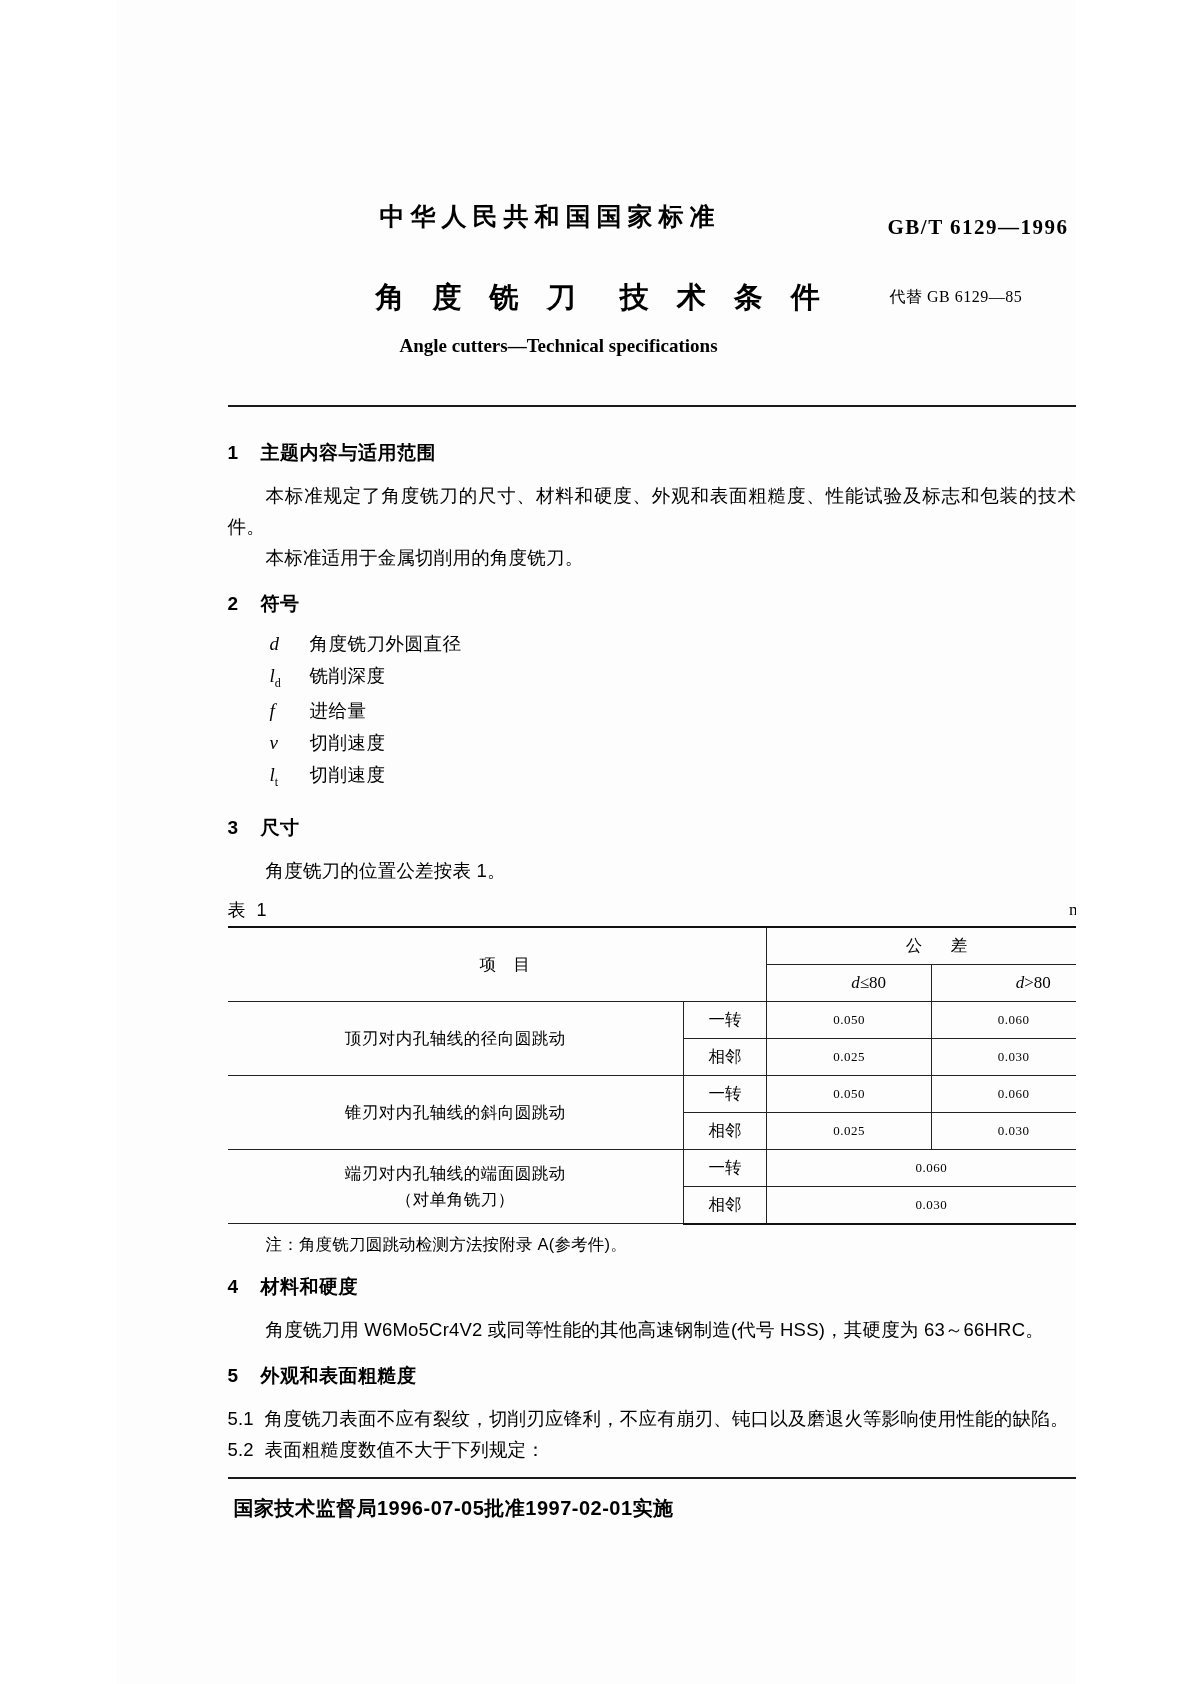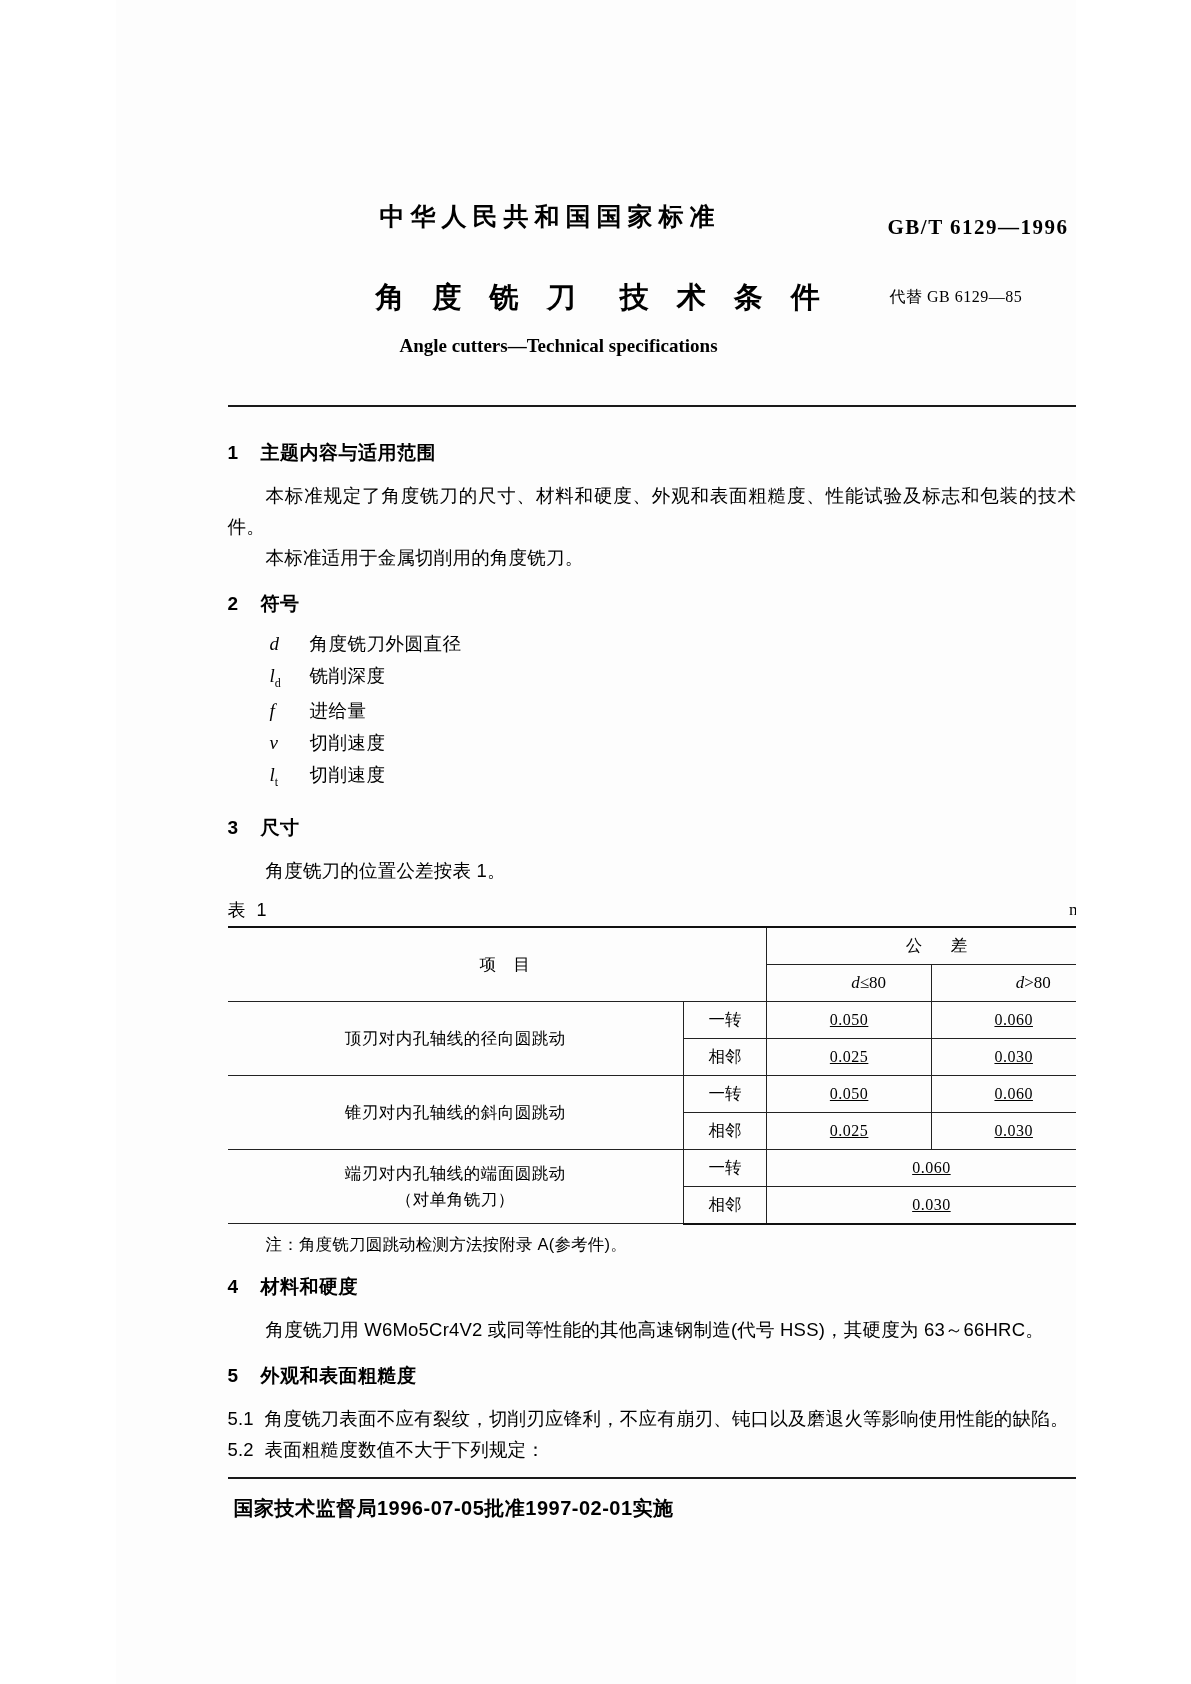--- a/index.html
+++ b/index.html
@@ -178,23 +178,22 @@
   table.spec tr.last-row td { border-bottom: 2.5px solid #111; }
   table.spec td.no-l { border-left: none; margin-top: 8px; }
   table.spec td.no-r { border-right: none; }
   table.spec td.item {
     text-align: center;
     letter-spacing: 0.5px;
     line-height: 26px;
   }
   table.spec td.num {
     font-family: "Liberation Serif", "DejaVu Serif", serif;
-    font-size: 16px;
-    letter-spacing: 0.5px;
-    text-decoration: underline;
+    font-size: 13px;
+    letter-spacing: 0.5px;
   }
   table.spec td.dcol {
     font-family: "Liberation Serif", "DejaVu Serif", serif;
     font-size: 17px;
     padding-left: 43px;
   }
   table.spec td.dcol i { font-style: italic; }
   .tbl-note {
     font-family: "Liberation Sans", "DejaVu Sans", sans-serif;
     font-size: 16.5px;

